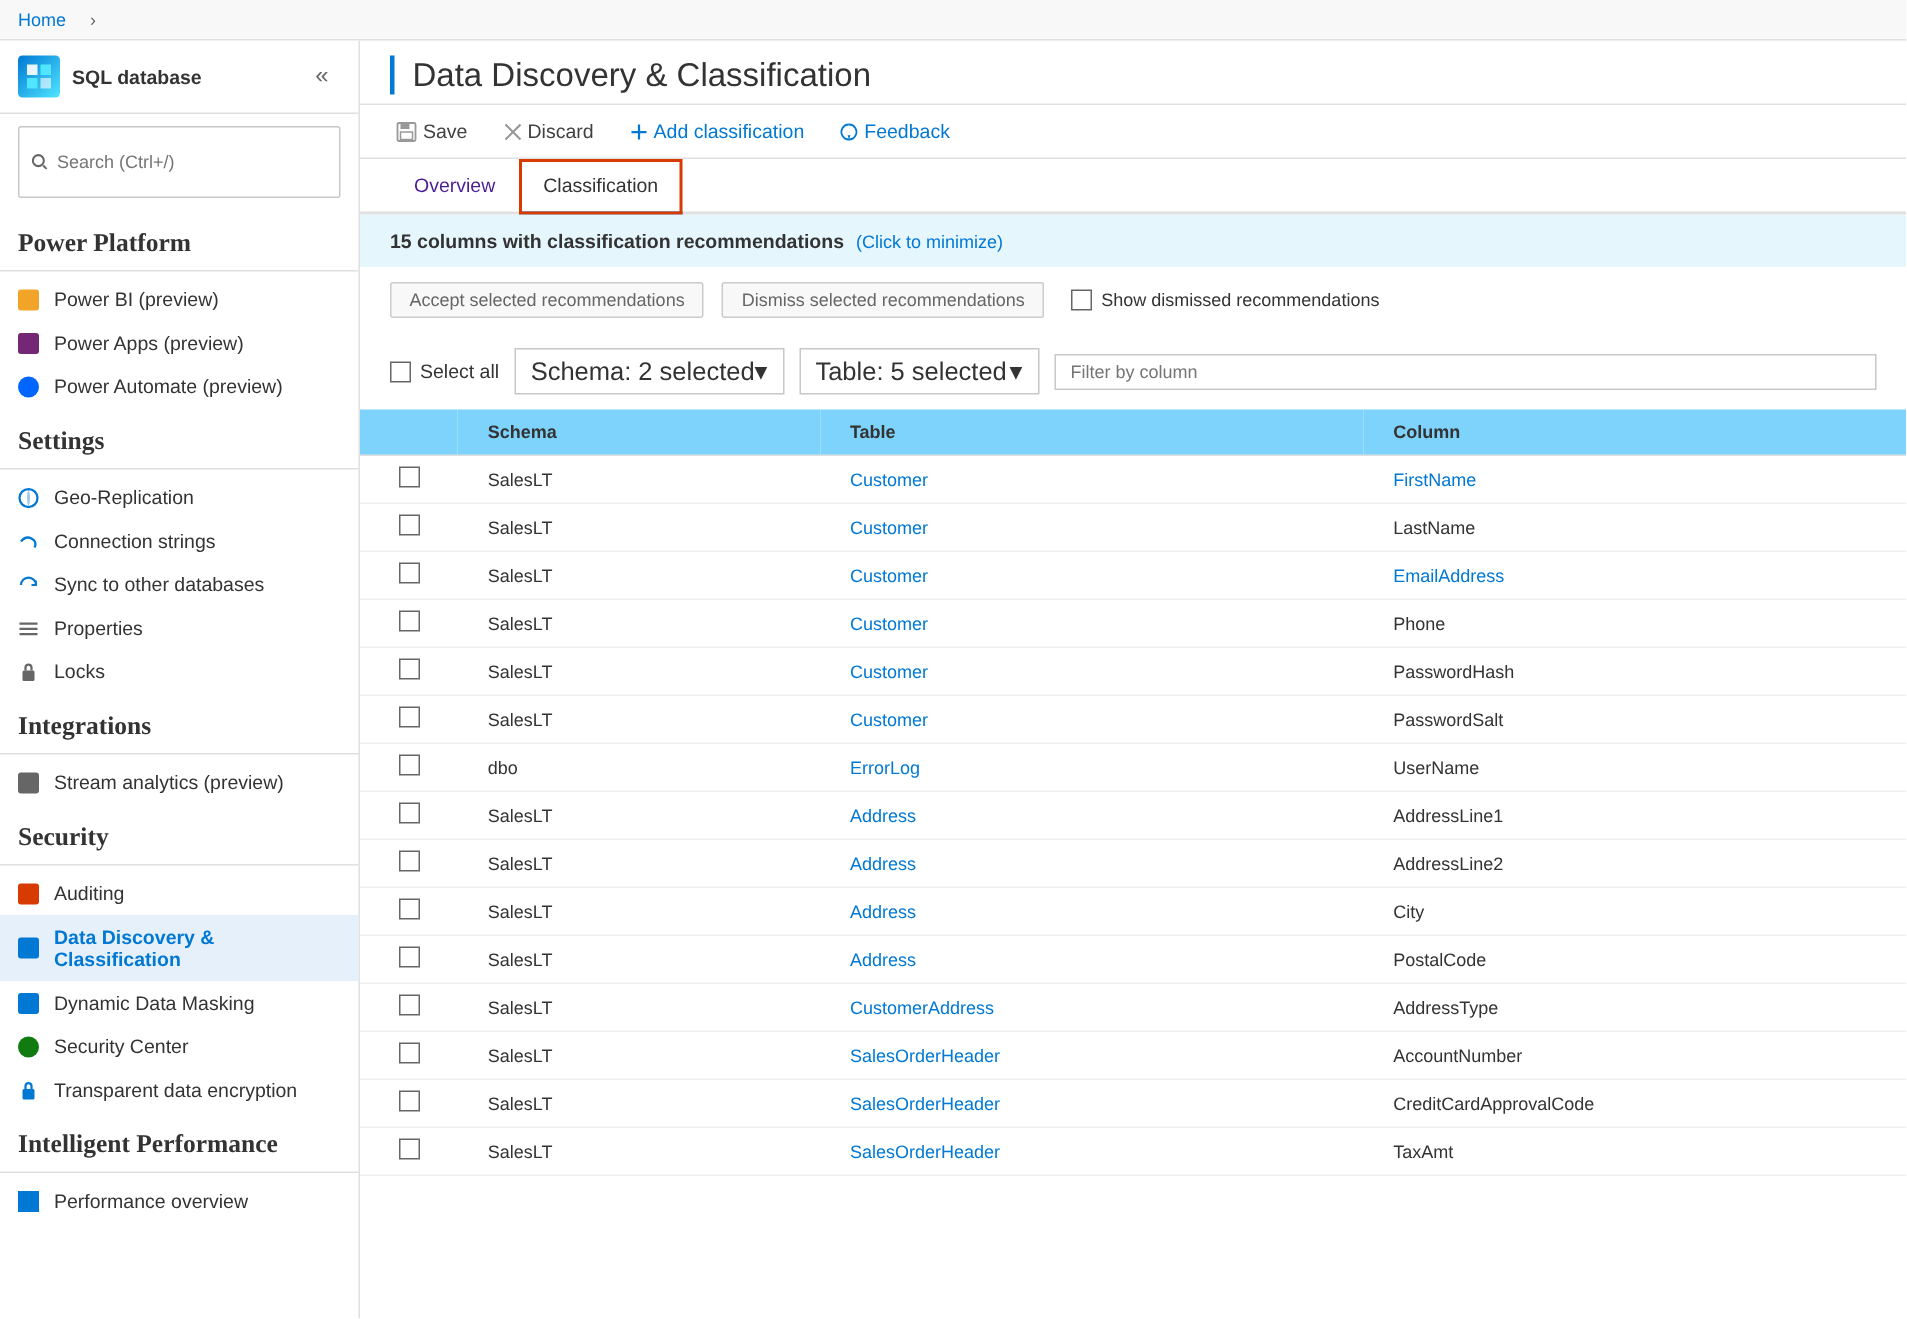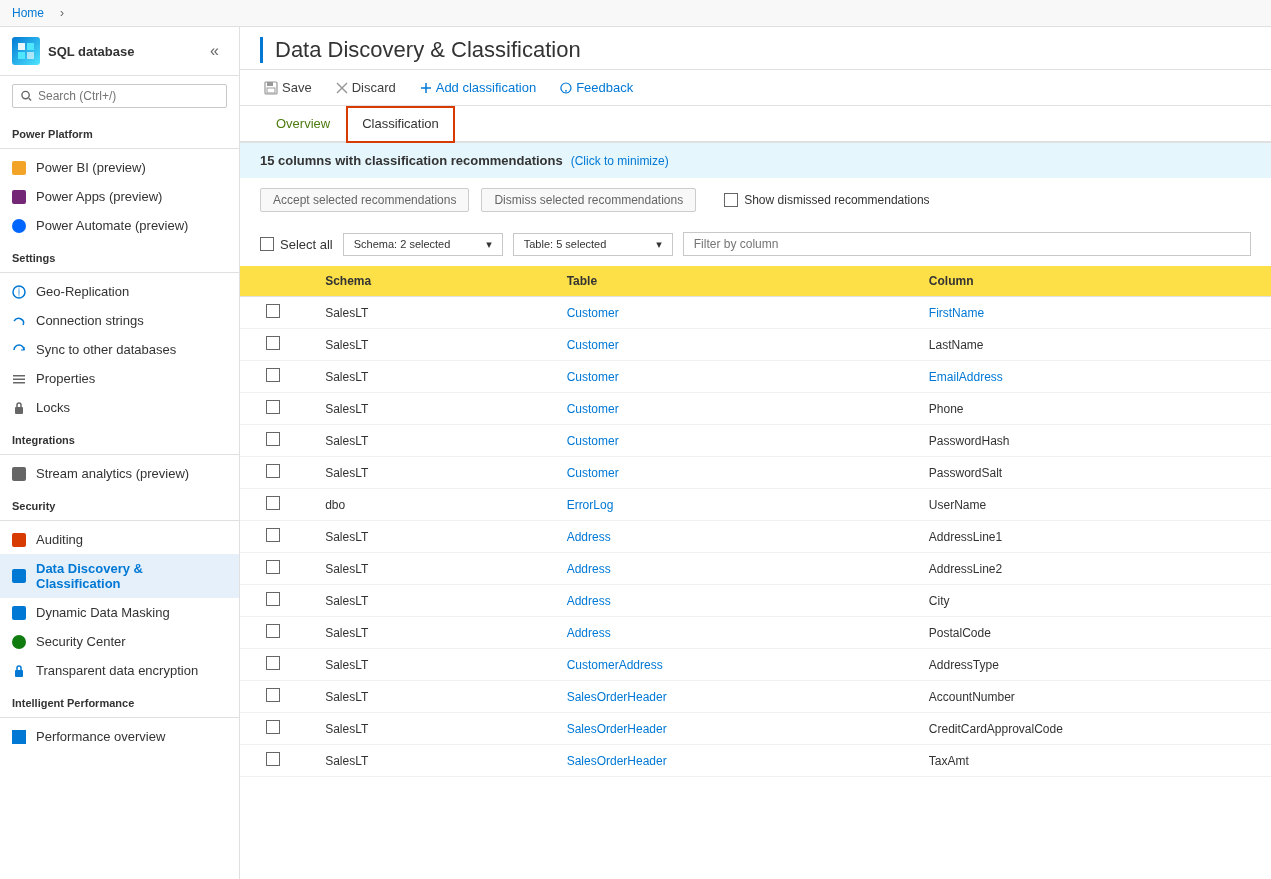--- a/index.html
+++ b/index.html
@@ -9,69 +9,69 @@
     .breadcrumb { padding: 6px 12px; font-size: 12px; color: #0078d4; background: #f8f8f8; border-bottom: 1px solid #e0e0e0; display: flex; align-items: center; gap: 16px; }
     .breadcrumb span { color: #666; }
 
     .main-layout { display: flex; flex: 1; overflow: hidden; }
 
     
     .sidebar { width: 240px; border-right: 1px solid #e0e0e0; overflow-y: auto; background: #fff; flex-shrink: 0; }
     .sidebar-header { padding: 10px 12px; display: flex; align-items: center; gap: 8px; border-bottom: 1px solid #e0e0e0; }
     .sidebar-logo { width: 28px; height: 28px; background: linear-gradient(135deg, #0078d4 0%, #50e6ff 100%); display: flex; align-items: center; justify-content: center; border-radius: 3px; color: white; font-size: 10px; font-weight: bold; }
     .sidebar-title { font-size: 13px; font-weight: 700; color: #333; }
-    .search-box { margin: 8px 12px; display: flex; align-items: center; border: 1px solid #c8c8c8; border-radius: 2px; padding: 4px 8px; gap: 6px; background: #fff; }
+    .search-box { margin: 8px 12px; display: flex; align-items: center; border: 1px solid #c8c8c8; border-radius: 2px; padding: 16px 8px; gap: 6px; background: #fff; }
     .search-box input { border: none; outline: none; font-size: 12px; width: 100%; color: #666; }
     .collapse-btn { padding: 4px 8px; cursor: pointer; color: #666; font-size: 16px; border: none; background: none; margin-left: auto; }
 
-    .sidebar-section-label { padding: 12px 12px 4px; font-size: 11px; font-weight: 700; color: #333; text-transform: none; }
+    .sidebar-section-label { padding: 12px 12px 4px; font-size: 17px; font-weight: 700; color: #333; text-transform: none; font-family: Liberation Serif, serif; }
     .sidebar-divider { height: 1px; background: #e0e0e0; margin: 4px 0; }
     .sidebar-item { display: flex; align-items: center; gap: 10px; padding: 7px 12px; cursor: pointer; color: #333; font-size: 13px; }
     .sidebar-item.active { background: #e5f0fa; color: #0078d4; font-weight: 600; }
     .sidebar-item .icon { width: 16px; height: 16px; display: flex; align-items: center; justify-content: center; flex-shrink: 0; }
 
     
     .icon-powerbi { background: #f2a428; border-radius: 2px; }
 
     
     .content { flex: 1; display: flex; flex-direction: column; overflow: hidden; }
 
     .content-header { padding: 10px 20px 6px; display: flex; align-items: center; border-bottom: 1px solid #e0e0e0; }
     .page-title { font-size: 22px; font-weight: 300; color: #333; border-left: 3px solid #0078d4; padding-left: 12px; }
 
     .toolbar { display: flex; align-items: center; gap: 16px; padding: 8px 20px; border-bottom: 1px solid #e0e0e0; }
     .toolbar-btn { display: flex; align-items: center; gap: 4px; font-size: 13px; color: #0078d4; cursor: pointer; background: none; border: none; padding: 2px 4px; }
     .toolbar-btn.disabled { color: #404040; cursor: default; }
 
     .tabs { display: flex; padding: 0 20px; border-bottom: 2px solid #e0e0e0; }
-    .tab { padding: 10px 16px; cursor: pointer; font-size: 13px; color: #4d7c0f; border-bottom: 2px solid transparent; margin-bottom: -2px; }
+    .tab { padding: 10px 16px; cursor: pointer; font-size: 13px; color: #4c1d95; border-bottom: 2px solid transparent; margin-bottom: -2px; }
     .tab.active { color: #333; font-weight: 600; border-bottom: 2px solid #0078d4; }
     .tab.active-highlight { outline: 2px solid #d83b01; outline-offset: -2px; font-weight: 400; }
 
     .content-body { flex: 1; overflow-y: auto; padding: 0; }
 
     
     .rec-banner { background: #e5f6fd; padding: 10px 20px; display: flex; align-items: center; gap: 8px; cursor: pointer; }
     .rec-banner-text { font-size: 13px; font-weight: 600; color: #333; }
     .rec-banner-link { font-size: 12px; color: #0078d4; cursor: pointer; }
 
     .rec-actions { padding: 10px 20px; display: flex; align-items: center; gap: 12px; }
     .rec-btn { padding: 4px 12px; font-size: 12px; border: 1px solid #ccc; background: #f8f8f8; color: #666; cursor: pointer; border-radius: 2px; }
-    .show-dismissed { display: flex; align-items: flex-end; gap: 6px; margin-left: 16px; font-size: 12px; color: #333; cursor: pointer; }
+    .show-dismissed { display: flex; align-items: flex-end; gap: 6px; margin-left: 6px; font-size: 12px; color: #333; cursor: pointer; }
     .checkbox { width: 14px; height: 14px; border: 1px solid #666; display: inline-block; }
 
     
     .filter-row { display: flex; align-items: center; gap: 10px; padding: 10px 20px; }
     .select-all-wrapper { display: flex; align-items: center; gap: 6px; font-size: 13px; }
-    .filter-dropdown { display: flex; align-items: center; border: 1px solid #c8c8c8; padding: 4px 10px; font-size: 11px; cursor: pointer; min-width: 160px; justify-content: space-between; background: #fff; }
+    .filter-dropdown { display: flex; align-items: center; border: 1px solid #c8c8c8; padding: 4px 10px; font-size: 17px; cursor: pointer; min-width: 160px; justify-content: space-between; background: #fff; }
     .filter-input { flex: 1; border: 1px solid #c8c8c8; padding: 4px 10px; font-size: 12px; background: #fff; color: #666; }
 
     
     .data-table { width: 100%; border-collapse: collapse; }
-    .data-table th { text-align: left; padding: 8px 20px; font-size: 12px; font-weight: 600; color: #333; border-bottom: 1px solid #e0e0e0; background: #fde047; }
+    .data-table th { text-align: left; padding: 8px 20px; font-size: 12px; font-weight: 600; color: #333; border-bottom: 1px solid #e0e0e0; background: #7dd3fc; }
     .data-table td { padding: 7px 20px; font-size: 12px; border-bottom: 1px solid #f0f0f0; color: #333; }
     .data-table td.link { color: #0078d4; cursor: pointer; }
     .row-checkbox { width: 14px; height: 14px; border: 1px solid #666; display: inline-block; cursor: pointer; }
     td.cb-cell { width: 40px; text-align: center; }
     th.cb-cell { width: 40px; }
 
     .schema-col { width: 200px; }
     .table-col { width: 300px; }
     .column-col { width: 300px; }
   </style>

